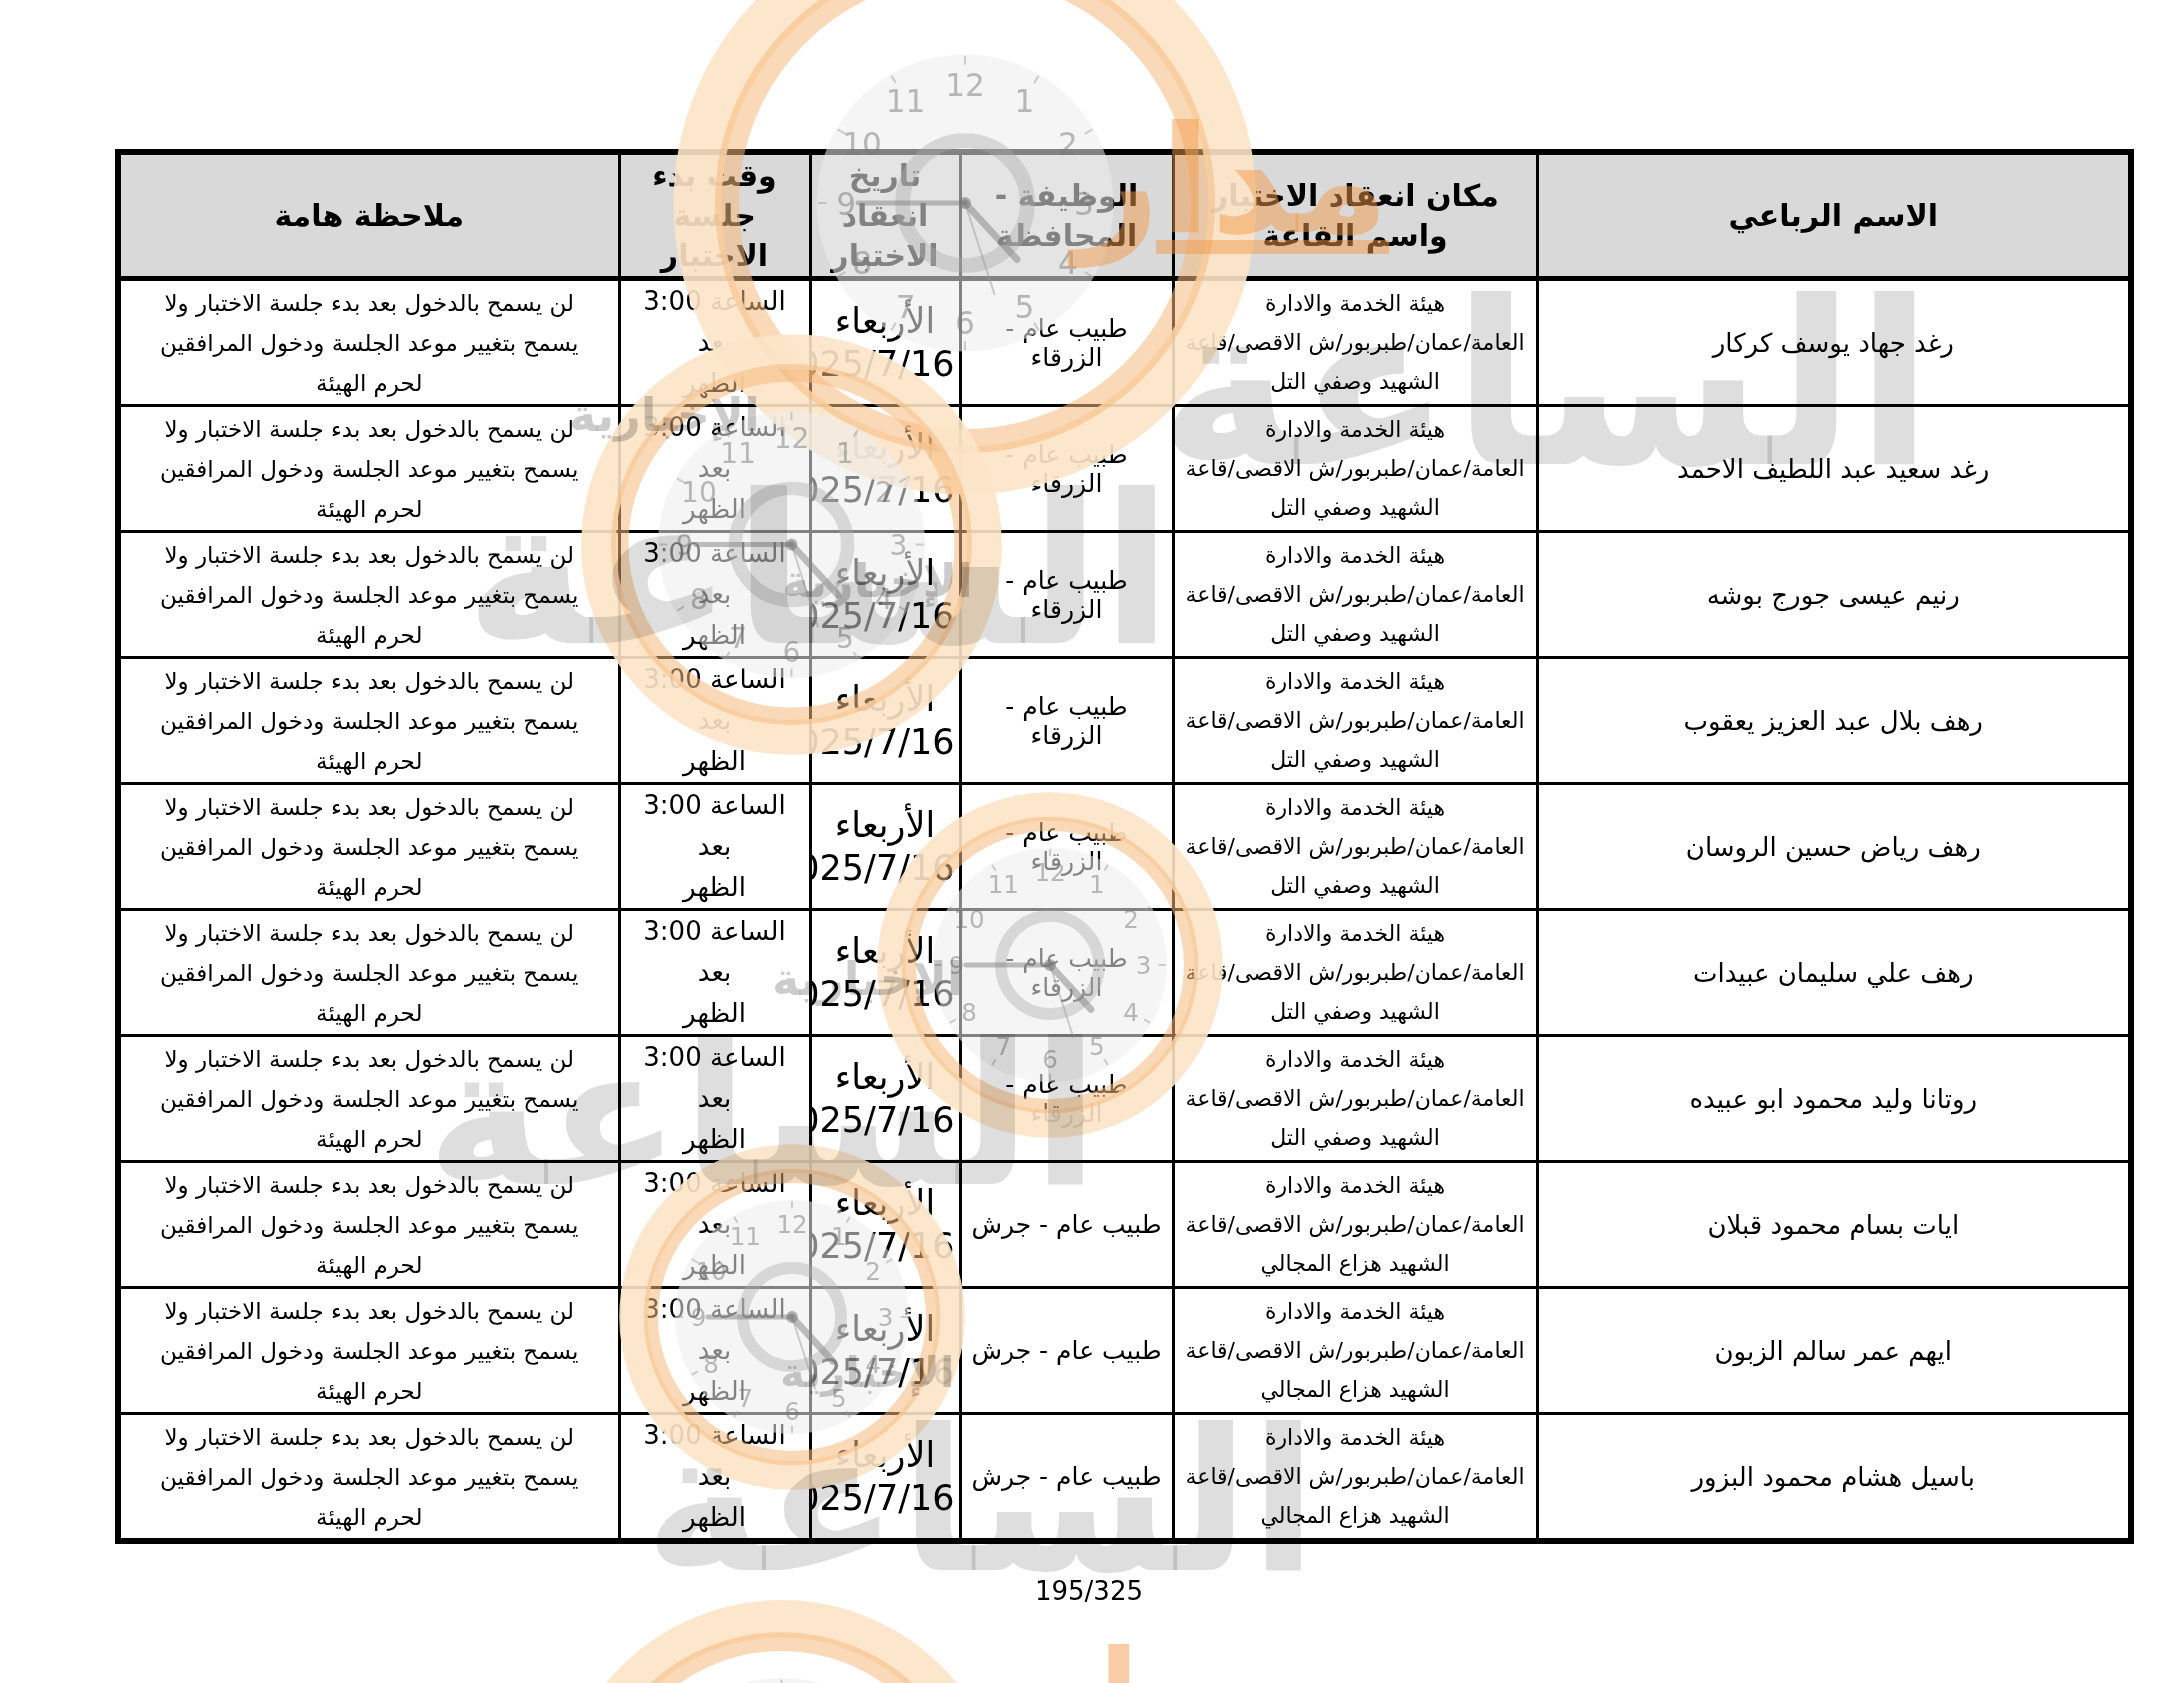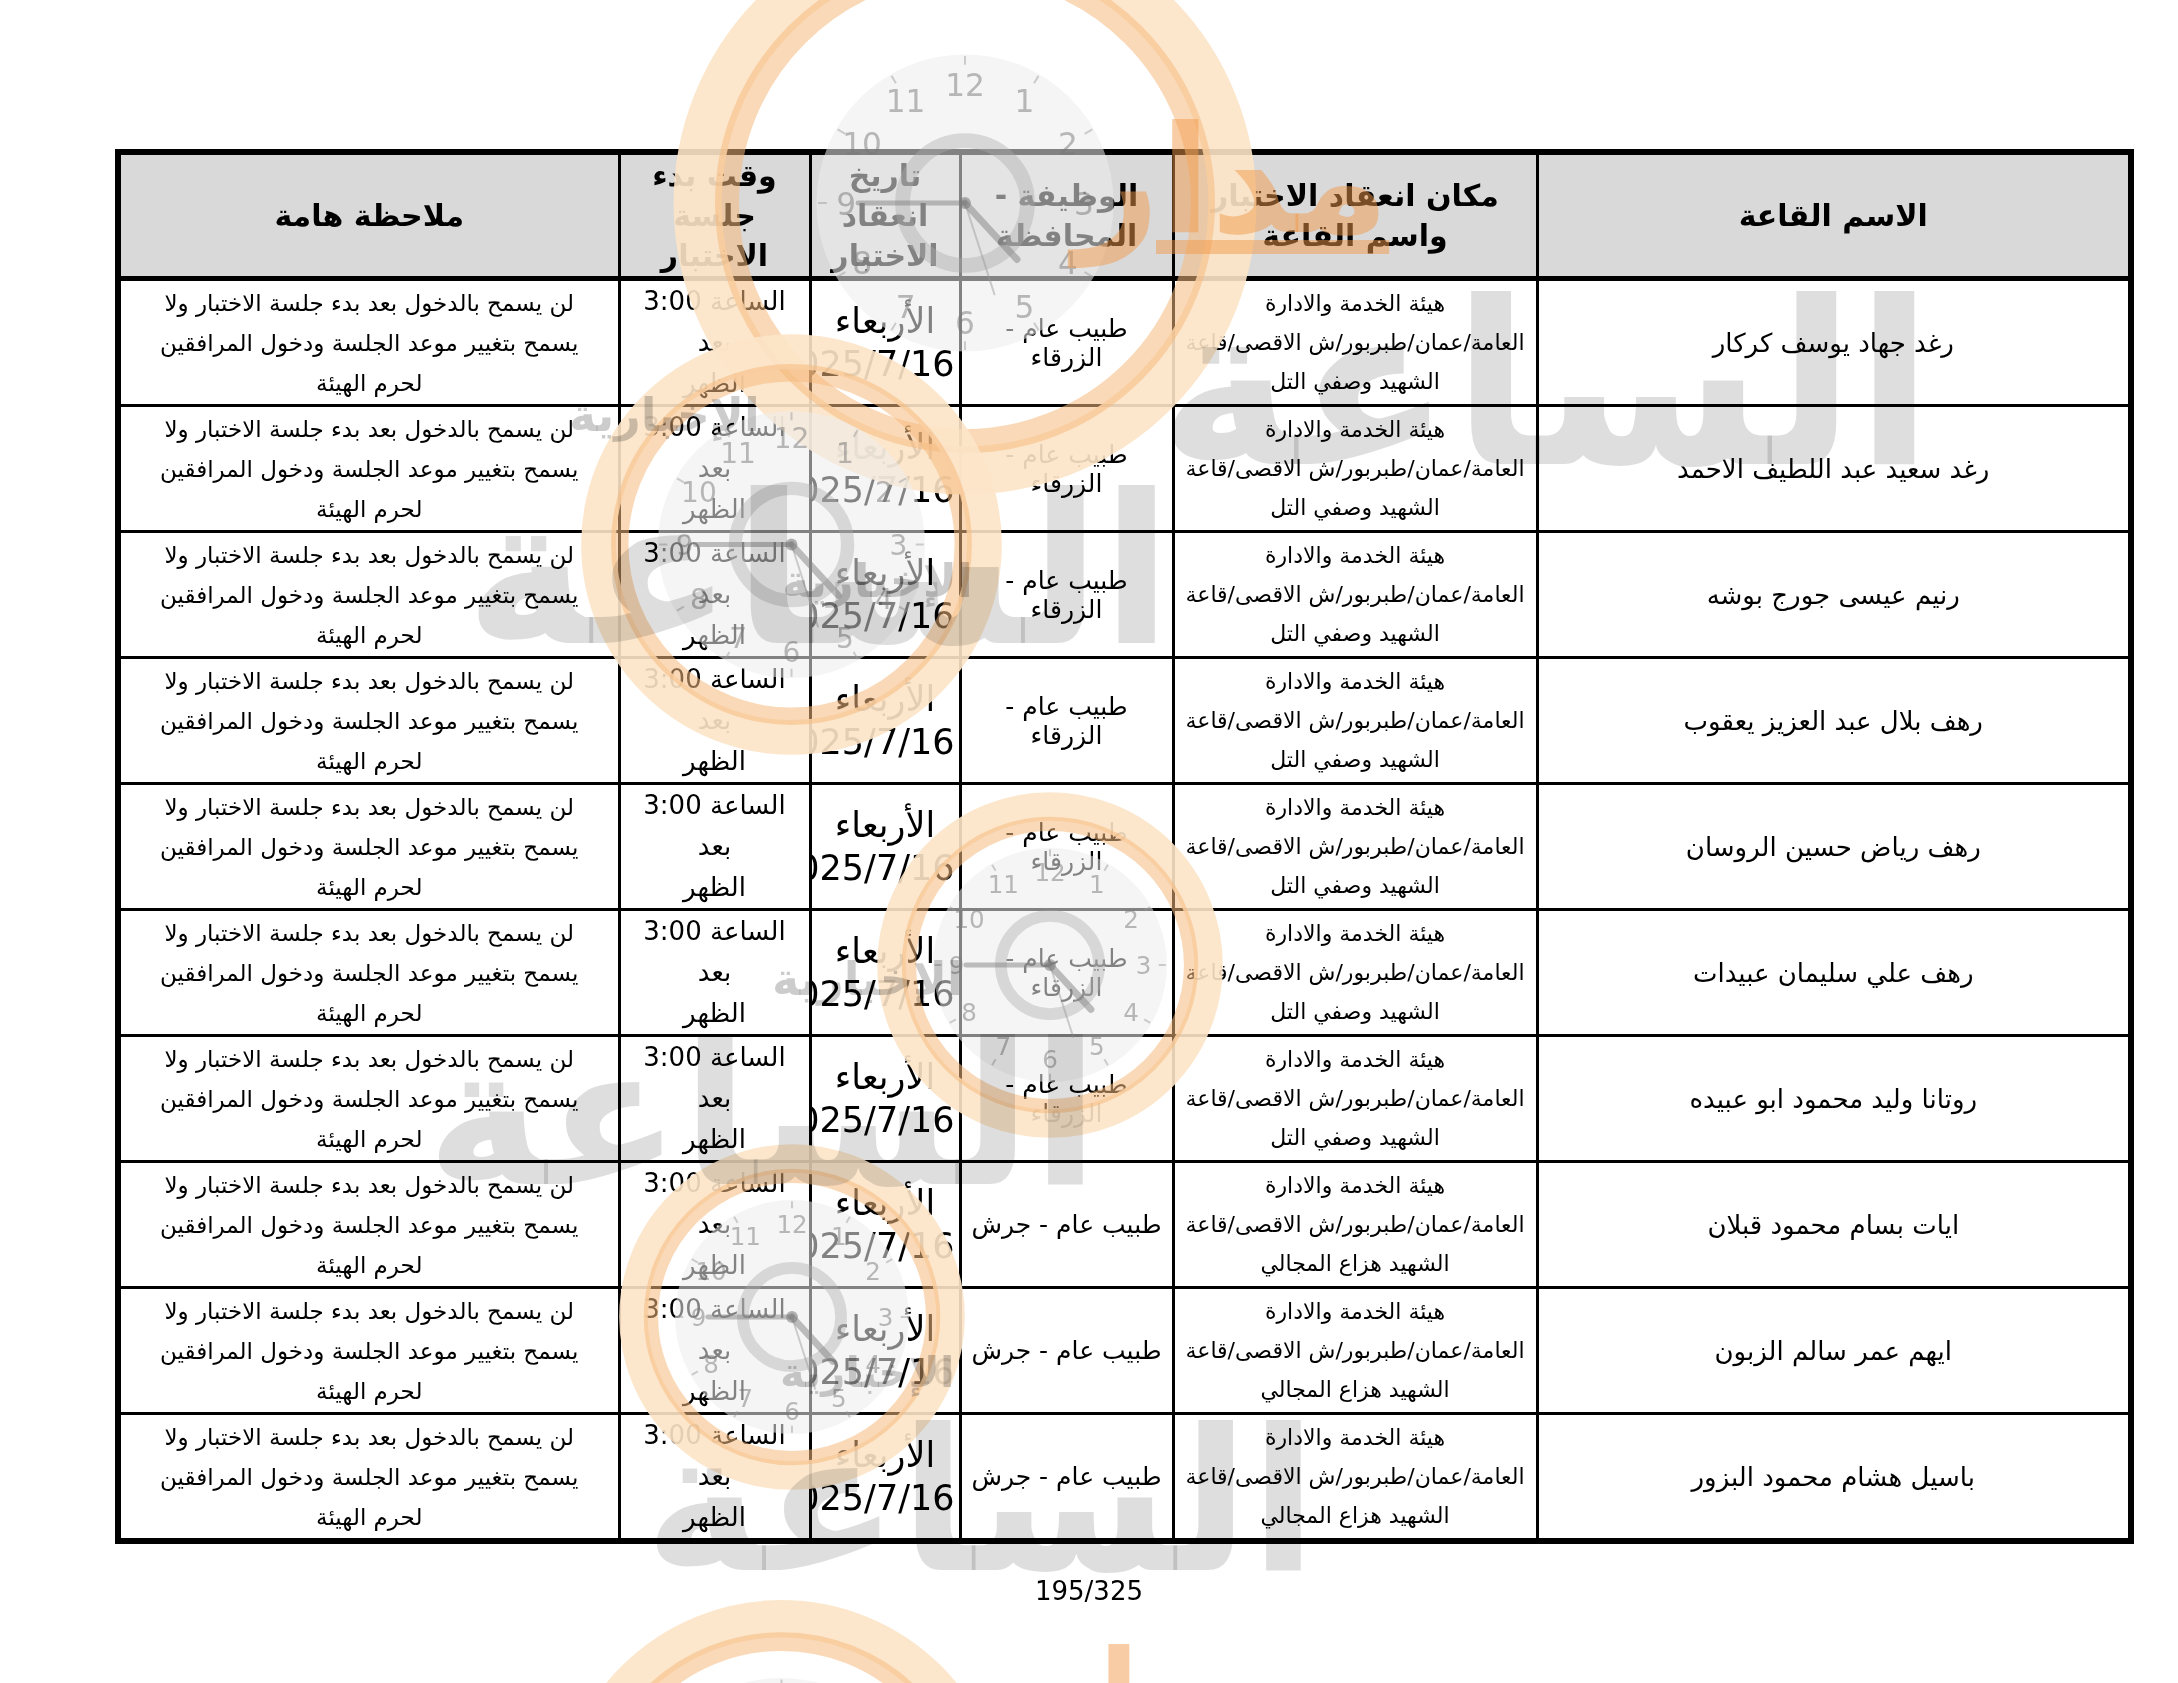--- a/index.html
+++ b/index.html
@@ -54,21 +54,21 @@
           <col style="width: 594px;">
           <col style="width: 364px;">
           <col style="width: 213px;">
           <col style="width: 150px;">
           <col style="width: 191px;">
           <col style="width: 501px;">
         </colgroup>
       <thead>
           <tr>
             <th class="col-name">
-              <div class="hdr-line">الاسم القاعة</div>
+              <div class="hdr-line">الاسم الرباعي</div>
             </th>
             <th class="col-location">
               <div class="hdr-line">مكان انعقاد الاختبار واسم القاعة</div>
             </th>
             <th class="col-job">
               <div class="hdr-line">الوظيفة - المحافظة</div>
             </th>
             <th class="col-date">
               <div class="hdr-line">تاريخ</div>
               <div class="hdr-line">انعقاد</div>

